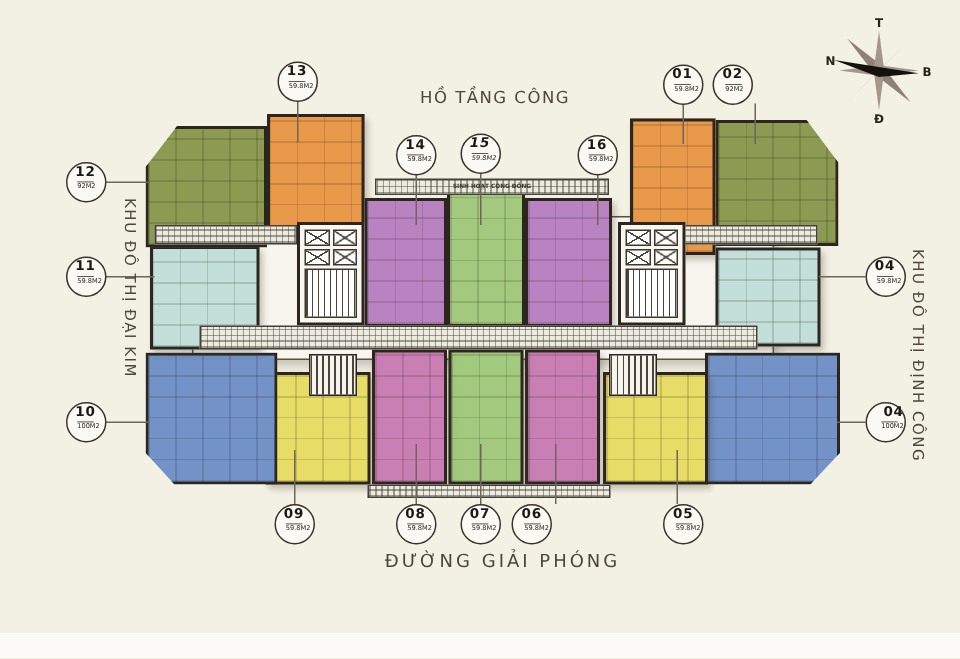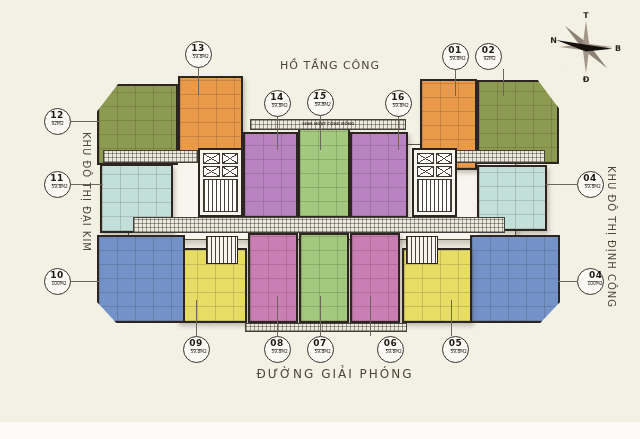--- a/index.html
+++ b/index.html
@@ -163,21 +163,21 @@
         <span class="area">100M2</span>
       </div>
       <div class="ublock" style="left: 402px; top: 248px; width: 70px; height: 75px; background-color: rgb(230, 220, 102);"></div>
       <div class="leader" style="left: 451px; top: 300px; width: 1px; height: 36px;"></div>
       <div class="callout" style="left: 442px; top: 335.5px;">
         <span class="num">05</span>
         <span class="area">59.8M2</span>
       </div>
       <div class="ublock" style="left: 350px; top: 233px; width: 50px; height: 90px; background-color: rgb(201, 127, 180);"></div>
       <div class="leader" style="left: 370px; top: 296px; width: 1px; height: 40px;"></div>
-      <div class="callout" style="left: 377px; top: 335.5px;">
+      <div class="callout" style="left: 341px; top: 335.5px;">
         <span class="num">06</span>
         <span class="area">59.8M2</span>
       </div>
       <div class="ublock" style="left: 299px; top: 233px; width: 50px; height: 90px; background-color: rgb(163, 201, 126);"></div>
       <div class="leader" style="left: 320px; top: 296px; width: 1px; height: 40px;"></div>
       <div class="callout" style="left: 306.5px; top: 335.5px;">
         <span class="num">07</span>
         <span class="area">59.8M2</span>
       </div>
       <div class="ublock" style="left: 248px; top: 233px; width: 50px; height: 90px; background-color: rgb(201, 127, 180);"></div>

